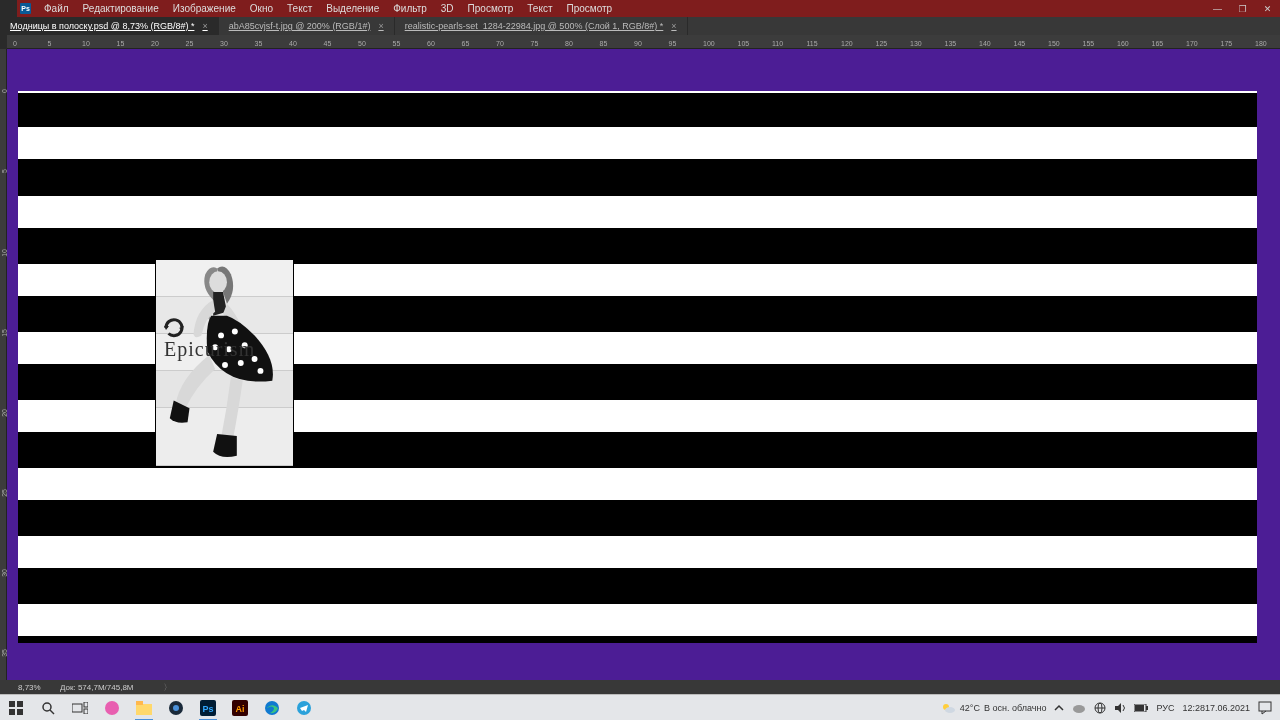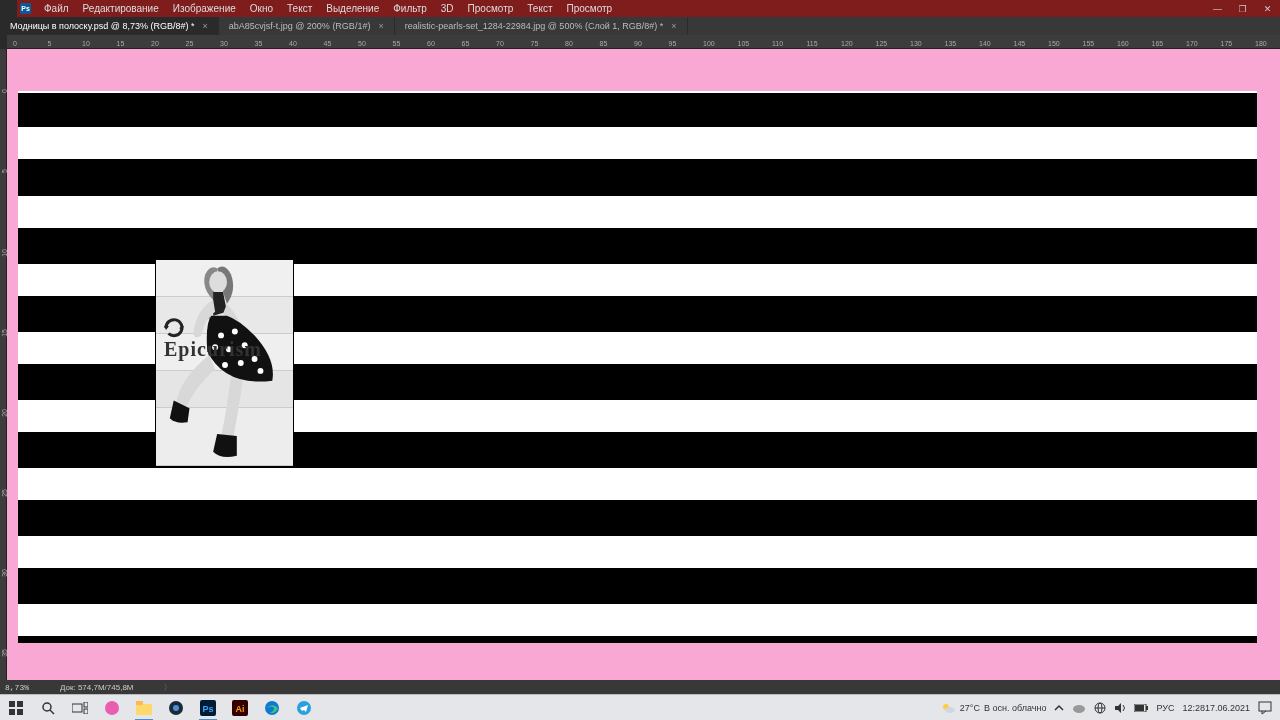--- a/index.html
+++ b/index.html
@@ -7,48 +7,48 @@
 
 
 .menubar { height: 17px; background: #7f1d1d; display: flex; align-items: center; color: #ddd; font-size: 10px; padding-left: 3px; position: relative; margin-left: 17px; }
 .menubar .ps-icon { width: 11px; height: 11px; background: #0a5a96; color: #fff; font-size: 7px; font-weight: bold; display: flex; align-items: center; justify-content: center; margin-right: 6px; border-radius: 1px; }
 .menubar .menu-item { padding: 0 7px; cursor: default; }
 .win-controls { position: absolute; right: 0; top: 0; height: 17px; display: flex; }
 .win-controls div { width: 25px; display: flex; align-items: center; justify-content: center; color: #ccc; font-size: 9px; }
 
 
 .tabsbar { height: 18px; background: #383838; display: flex; align-items: stretch; color: #bbb; font-size: 9px; }
-.tab { padding: 0 10px; display: flex; align-items: center; border-right: 1px solid #2a2a2a; position: relative; }
+.tab { padding: 0 10px; display: flex; align-items: center; border-right: 1px solid #2a2a2a; position: relative; text-decoration: underline; }
 .tab.active { background: #2a2a2a; color: #fff; }
 .tab .close { margin-left: 8px; font-size: 9px; color: #999; }
 
 
 .ruler-top { height: 14px; background: #3c3c3c; display: flex; align-items: center; color: #aaa; font-size: 7px; position: relative; margin-left: 7px; border-bottom: 1px solid #222; }
 .ruler-top .tick { position: absolute; top: 5px; }
 
 
 .workspace { flex: 1; display: flex; background: #262626; position: relative; }
 .ruler-left { width: 7px; background: #3c3c3c; border-right: 1px solid #222; position: relative; }
 .ruler-left .vtick { position: absolute; left: 1px; color: #aaa; font-size: 7px; writing-mode: vertical-lr; transform: rotate(180deg); }
 
-.canvas-area { flex: 1; position: relative; background: #f9a8d4; overflow: hidden; font-weight: bold; }
+.canvas-area { flex: 1; position: relative; background: #4c1d95; overflow: hidden; }
 .canvas { position: absolute; left: 11px; top: 42px; width: 1239px; height: 552px; background: #000; }
 .canvas .stripe-white { position: absolute; left: 0; width: 100%; background: #fff; }
 .canvas .topline { position: absolute; left:0; top:0; width:100%; height:2px; background:#fff; }
 
 
 .photo { position: absolute; left: 137px; top: 168px; width: 139px; height: 208px; background: #eee; border: 1px solid #000; overflow: hidden; }
 .photo .stair { position:absolute; left:0; width:100%; height:18%; border-bottom:1px solid #ccc; }
 .photo .figure-svg { position:absolute; left:0; top:0; width:100%; height:100%; }
 .photo .overlay-text { position:absolute; left:8px; top:78px; font-family: "Times New Roman", serif; font-size:20px; color:#333; letter-spacing:1px; }
 .photo .rotate-icon { position:absolute; left:6px; top:56px; width:24px; height:24px; }
 
 
 .statusbar { height: 14px; background: #383838; display: flex; align-items: center; color: #ccc; font-size: 8px; }
-.statusbar .zoom { width: 55px; padding-left: 5px; font-family: Liberation Mono, monospace; }
+.statusbar .zoom { width: 55px; padding-left: 18px; }
 .statusbar .doc { padding-left: 5px; }
 .statusbar .arrow { margin-left: 30px; color: #888; }
 
 
 .taskbar { height: 26px; background: #e4e6e9; display: flex; align-items: center; position: relative; border-top: 1px solid #bbb; }
 .taskbar .tb-icon { width: 26px; height: 26px; display: flex; align-items: center; justify-content: center; margin: 0 3px; position: relative; }
 .taskbar .tb-icon.active::after { content: ""; position: absolute; bottom: 0; left: 4px; right: 4px; height: 2px; background: #4a90d9; }
 .taskbar .tray { position: absolute; right: 4px; top: 0; height: 26px; display: flex; align-items: center; font-size: 9px; color: #333; }
 .taskbar .tray > div { margin: 0 4px; display:flex; align-items:center; }
 .taskbar .clock { text-align: right; line-height: 10px; font-size: 9px; }
@@ -275,21 +275,21 @@
         <path d="M4 8 L12 5 L10 12 L8 10 L6 11 Z" fill="#fff"></path>
       </svg>
   </div>
 
   <div class="tray">
     <div class="weather">
       <svg width="16" height="16">
           <circle cx="6" cy="7" r="3" fill="#ffce3b"></circle>
           <ellipse cx="10" cy="10" rx="5" ry="3" fill="#cfd8e2"></ellipse>
         </svg>
-      <span style="margin-left:4px">27°C</span>
+      <span style="margin-left:4px">42°C</span>
       <span style="margin-left:4px">В осн. облачно</span>
     </div>
     <div>
         <svg width="10" height="10">
           <path d="M1 7 L5 3 L9 7" fill="none" stroke="#333" stroke-width="1.5"></path>
         </svg>
       </div>
     <div>
         <svg width="14" height="10">
           <ellipse cx="7" cy="6" rx="6" ry="4" fill="#999"></ellipse>

